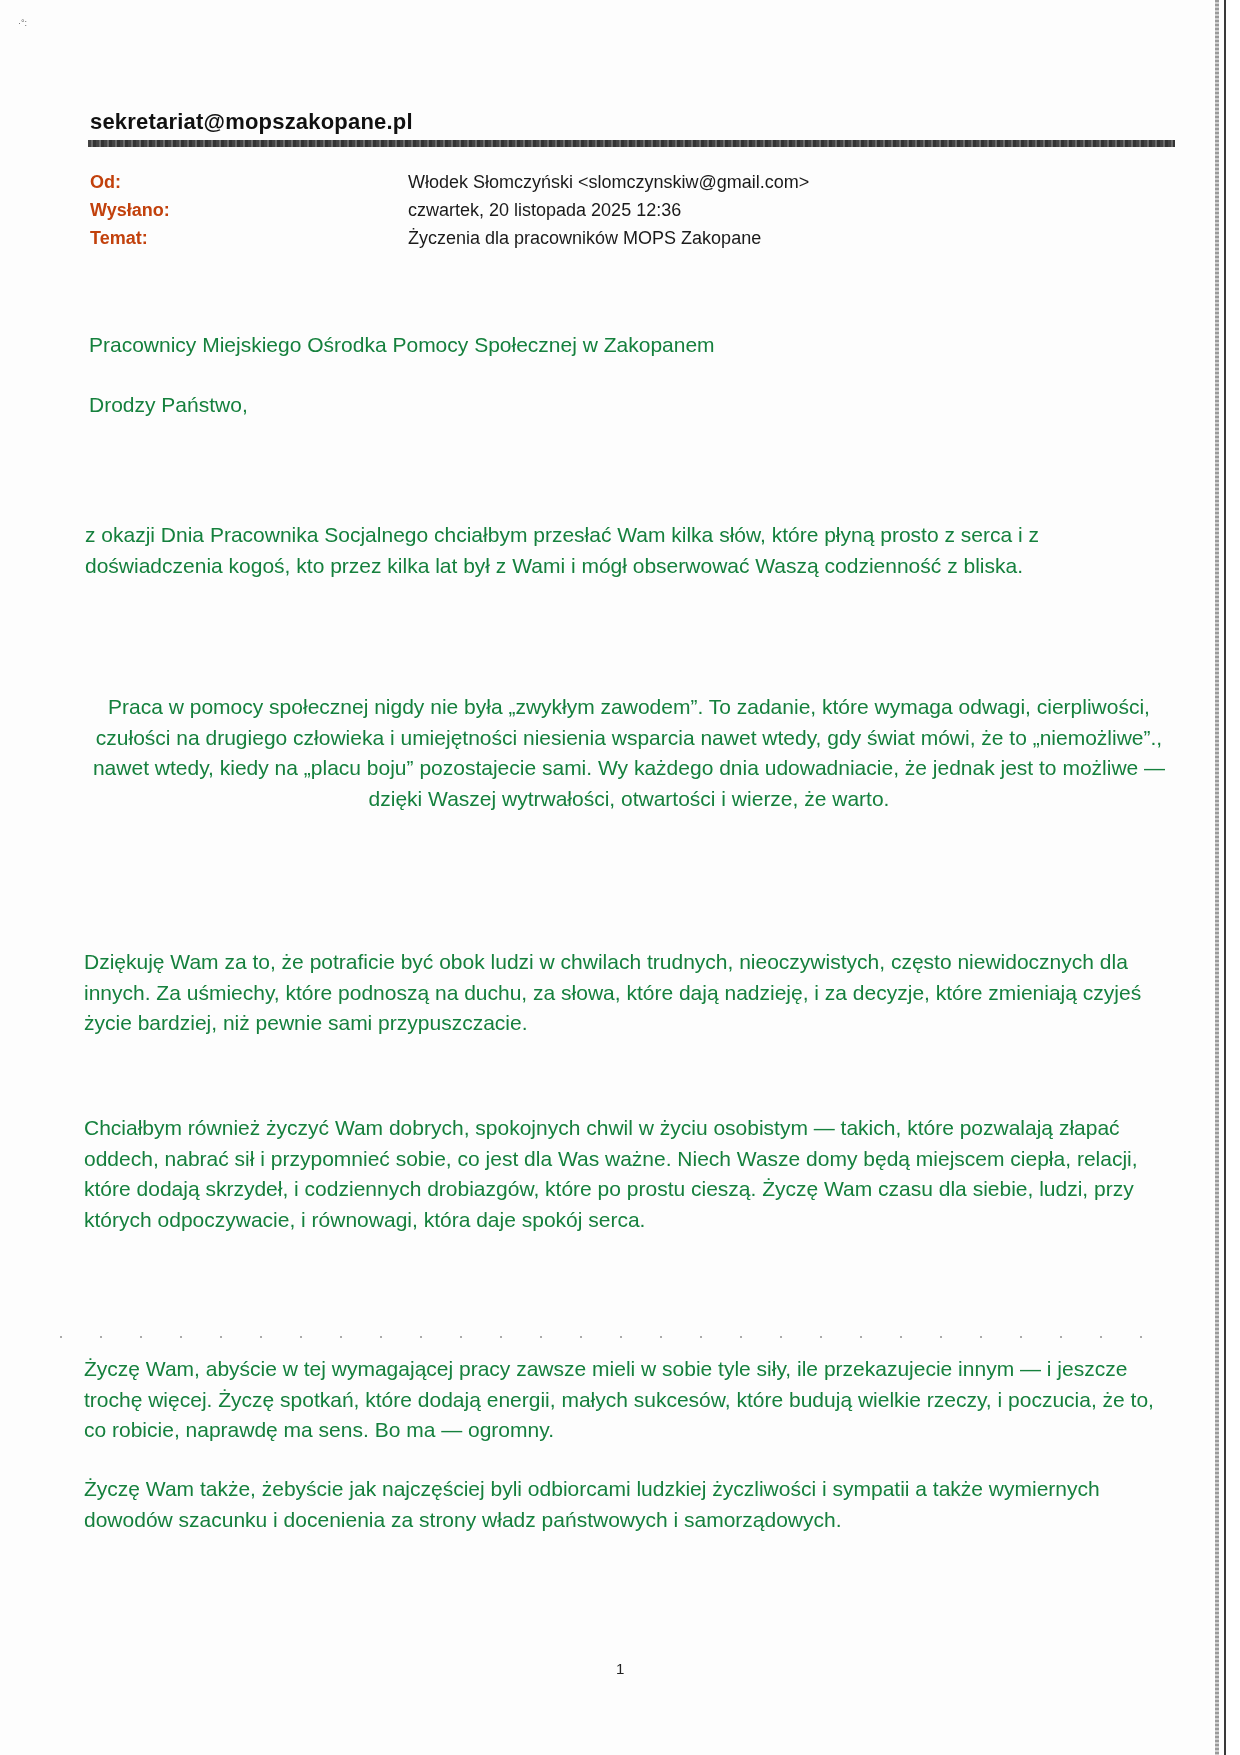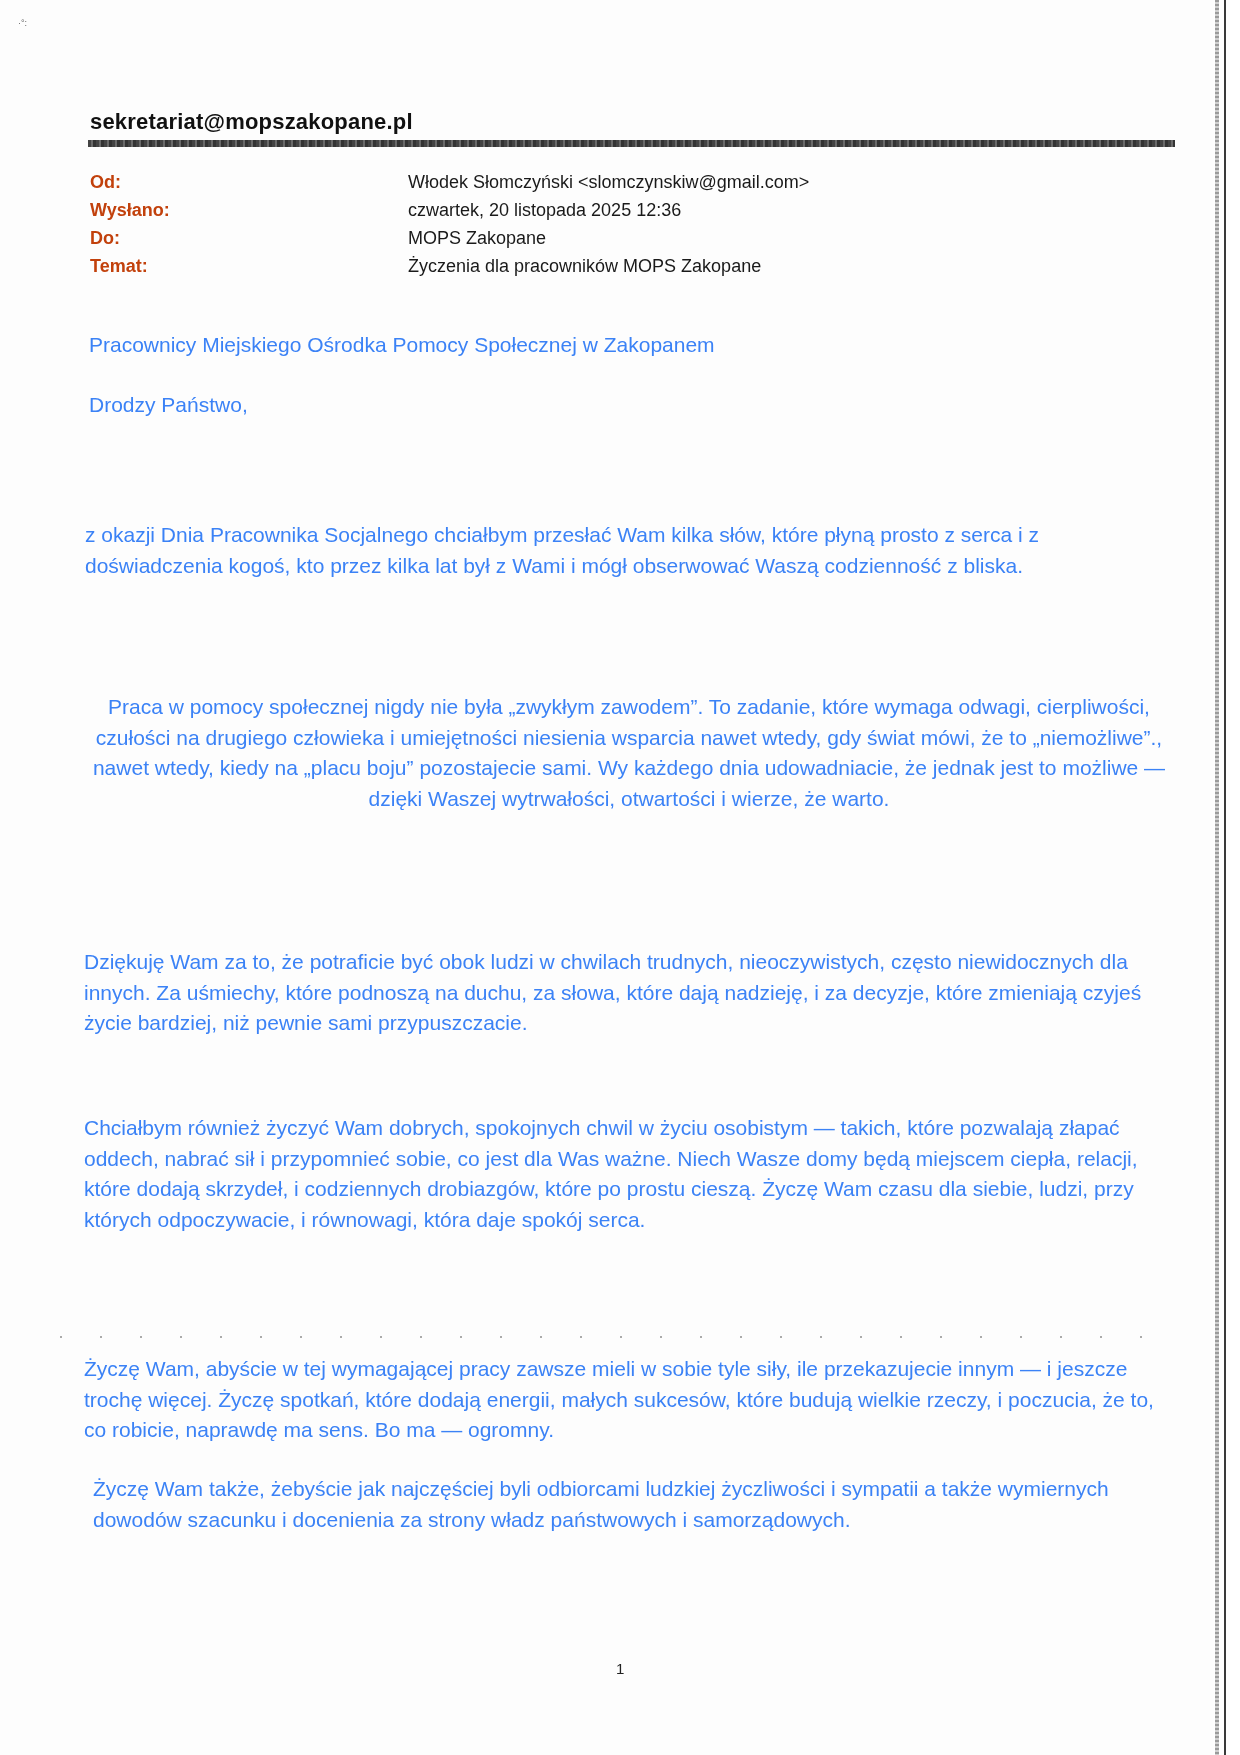--- a/index.html
+++ b/index.html
@@ -92,30 +92,30 @@
     .meta-value {
       font-size: 18px;
       color: #1a1a1a;
     }
     .body-text {
       position: absolute;
       left: 84px;
       width: 1090px;
       font-size: 21px;
       line-height: 30.5px;
-      color: #3b82f6;
+      color: #15803d;
     }
     .p-greeting1 { top: 330px; left: 89px; }
     .p-greeting2 { top: 390px; left: 89px; }
     .p1 { top: 520px; left: 85px; }
     .p2 { top: 692px; left: 84px; text-align: center; }
     .p3 { top: 933px; left: 84px; margin-top: 14px; }
     .p4 { top: 1113px; left: 84px; }
     .p5 { top: 1354px; left: 84px; }
-    .p6 { top: 1474px; left: 93px; }
+    .p6 { top: 1474px; left: 84px; }
     .body-text p { margin: 0; }
     .page-number {
       position: absolute;
       left: 616px;
       top: 1660px;
       font-size: 15px;
       color: #222;
     }
     .dotline {
       position: absolute;
@@ -137,24 +137,20 @@
   <div class="rule"></div>
 
   <div class="meta">
     <div class="meta-row">
       <span class="meta-label">Od:</span>
       <span class="meta-value">Włodek Słomczyński &lt;slomczynskiw@gmail.com&gt;</span>
     </div>
     <div class="meta-row">
       <span class="meta-label">Wysłano:</span>
       <span class="meta-value">czwartek, 20 listopada 2025 12:36</span>
-    </div>
-    <div class="meta-row">
-      <span class="meta-label">Do:</span>
-      <span class="meta-value">MOPS Zakopane</span>
     </div>
     <div class="meta-row">
       <span class="meta-label">Temat:</span>
       <span class="meta-value">Życzenia dla pracowników MOPS Zakopane</span>
     </div>
   </div>
 
   <div class="body-text p-greeting1">
     <p>Pracownicy Miejskiego Ośrodka Pomocy Społecznej w Zakopanem</p>
   </div>

